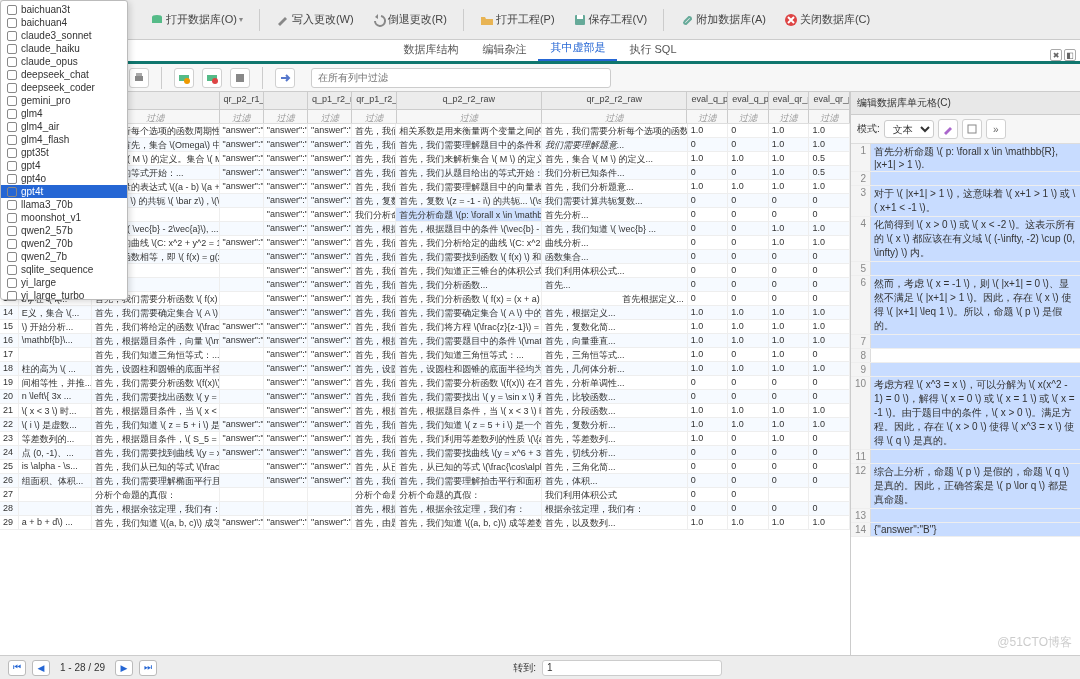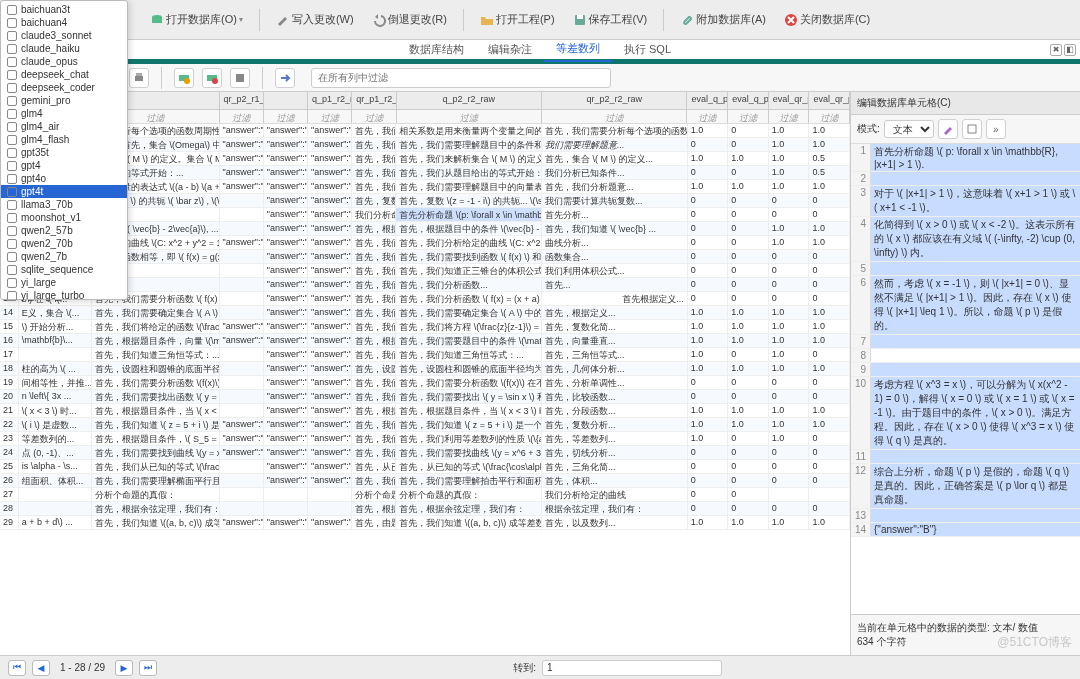--- a/index.html
+++ b/index.html
@@ -2,21 +2,21 @@
 <html><head>
 <meta charset="utf-8">
 <style>
 *{box-sizing:border-box;margin:0;padding:0;font-family:"Helvetica Neue",Arial,sans-serif;font-size:10px;color:#333}
 body{background:#f2f2f2;width:1080px;height:679px;overflow:hidden;position:relative}
 .topbar{background:#ededed;height:40px;display:flex;align-items:center;padding:0 8px;gap:6px;border-bottom:1px solid #ccc;position:relative}
 .tool{display:flex;align-items:center;gap:2px;padding:2px 6px;cursor:pointer}
 .tool .icon{width:14px;height:14px;display:inline-flex;align-items:center;justify-content:center}
 .tool span.lbl{font-size:11px;color:#444}
 .vsep{width:1px;height:22px;background:#ccc;margin:0 4px}
-.tabs{background:#fff;height:24px;display:flex;align-items:center;justify-content:center;border-bottom:5px solid #0f766e}
+.tabs{background:#fff;height:24px;display:flex;align-items:flex-end;justify-content:center;border-bottom:3px solid #0f766e}
 .tab{padding:4px 12px;font-size:11px;cursor:pointer;color:#555}
 .tab.active{color:#2566d4;border-bottom:2px solid #2566d4}
 .tbbar{background:#f7f7f7;height:28px;display:flex;align-items:center;padding:0 6px;gap:8px;border-bottom:1px solid #ccc}
 .smbtn{width:20px;height:20px;border:1px solid #d0d0d0;border-radius:3px;background:#fff;display:flex;align-items:center;justify-content:center;cursor:pointer}
 .filterbox{flex:1;margin-left:8px}
 .filterbox input{width:300px;height:20px;border:1px solid #ccc;border-radius:3px;padding:0 6px;font-size:10px;color:#888;background:#fff}
 .main{display:flex;height:calc(679px - 40px - 24px - 28px - 24px)}
 .sidebar-wrap{position:absolute;left:0;top:0;width:128px;background:#fff;border:1px solid #bbb;border-radius:3px;box-shadow:2px 2px 6px rgba(0,0,0,0.15);z-index:20;padding:2px 0;max-height:300px}
 .sb-item{padding:1px 6px;display:flex;align-items:center;gap:4px;cursor:pointer;font-size:10px;white-space:nowrap}
 .sb-item.sel{background:#2566d4;color:#fff}
@@ -210,21 +210,21 @@
     </div>
     <div class="sb-item">
       <span class="sb-icon"></span>
       <span>yi_large_turbo</span>
     </div>
   </div>
 
 <div class="tabs">
   <div class="tab">数据库结构</div>
   <div class="tab">编辑杂注</div>
-  <div class="tab active">等差数列</div>
+  <div class="tab active">其中虚部是</div>
   <div class="tab">执行 SQL</div>
   <div class="closebtns">
     <div class="dot">✖</div>
     <div class="dot">◧</div>
   </div>
 </div>
 
 <div class="tbbar">
   <div style="font-size:10px;color:#555;margin-right:4px">表</div>
   <div class="smbtn">
@@ -704,21 +704,21 @@
         </div>
         <div class="trow">
           <div class="td" style="width: 20px;">27</div>
           <div class="td" style="width: 80px;"></div>
           <div class="td" style="width: 140px;">分析个命题的真假：</div>
           <div class="td" style="width: 48px;"></div>
           <div class="td" style="width: 48px;"></div>
           <div class="td" style="width: 48px;"></div>
           <div class="td" style="width: 48px;">分析个命题的正确性：</div>
           <div class="td" style="width: 160px;">分析个命题的真假：</div>
-          <div class="td" style="width: 160px;">我们分析给定的曲线</div>
+          <div class="td" style="width: 160px;">我们利用体积公式</div>
           <div class="td" style="width: 44px;">0</div>
           <div class="td" style="width: 44px;">0</div>
           <div class="td" style="width: 44px;"></div>
           <div class="td" style="width: 44px;"></div>
         </div>
         <div class="trow">
           <div class="td" style="width: 20px;">28</div>
           <div class="td" style="width: 80px;"></div>
           <div class="td" style="width: 140px;">首先，根据余弦定理，我们有：</div>
           <div class="td" style="width: 48px;"></div>
@@ -818,24 +818,20 @@
         </div>
         <div class="rp-line">
           <div class="rp-gut">13</div>
           <div class="rp-txt"></div>
         </div>
         <div class="rp-line">
           <div class="rp-gut">14</div>
           <div class="rp-txt">{"answer":"B"}</div>
         </div>
       </div>
-    <div class="rp-foot">
-      <div>当前在单元格中的数据的类型: 文本/ 数值</div>
-      <div>634 个字符</div>
-    </div>
   </div>
 </div>
 
 <div class="statusbar">
   <div class="navbtn">⏮</div>
   <div class="navbtn">◀</div>
   <div style="font-size:10px;padding:0 4px">1 - 28 / 29</div>
   <div class="navbtn">▶</div>
   <div class="navbtn">⏭</div>
   <div style="flex:1"></div>

